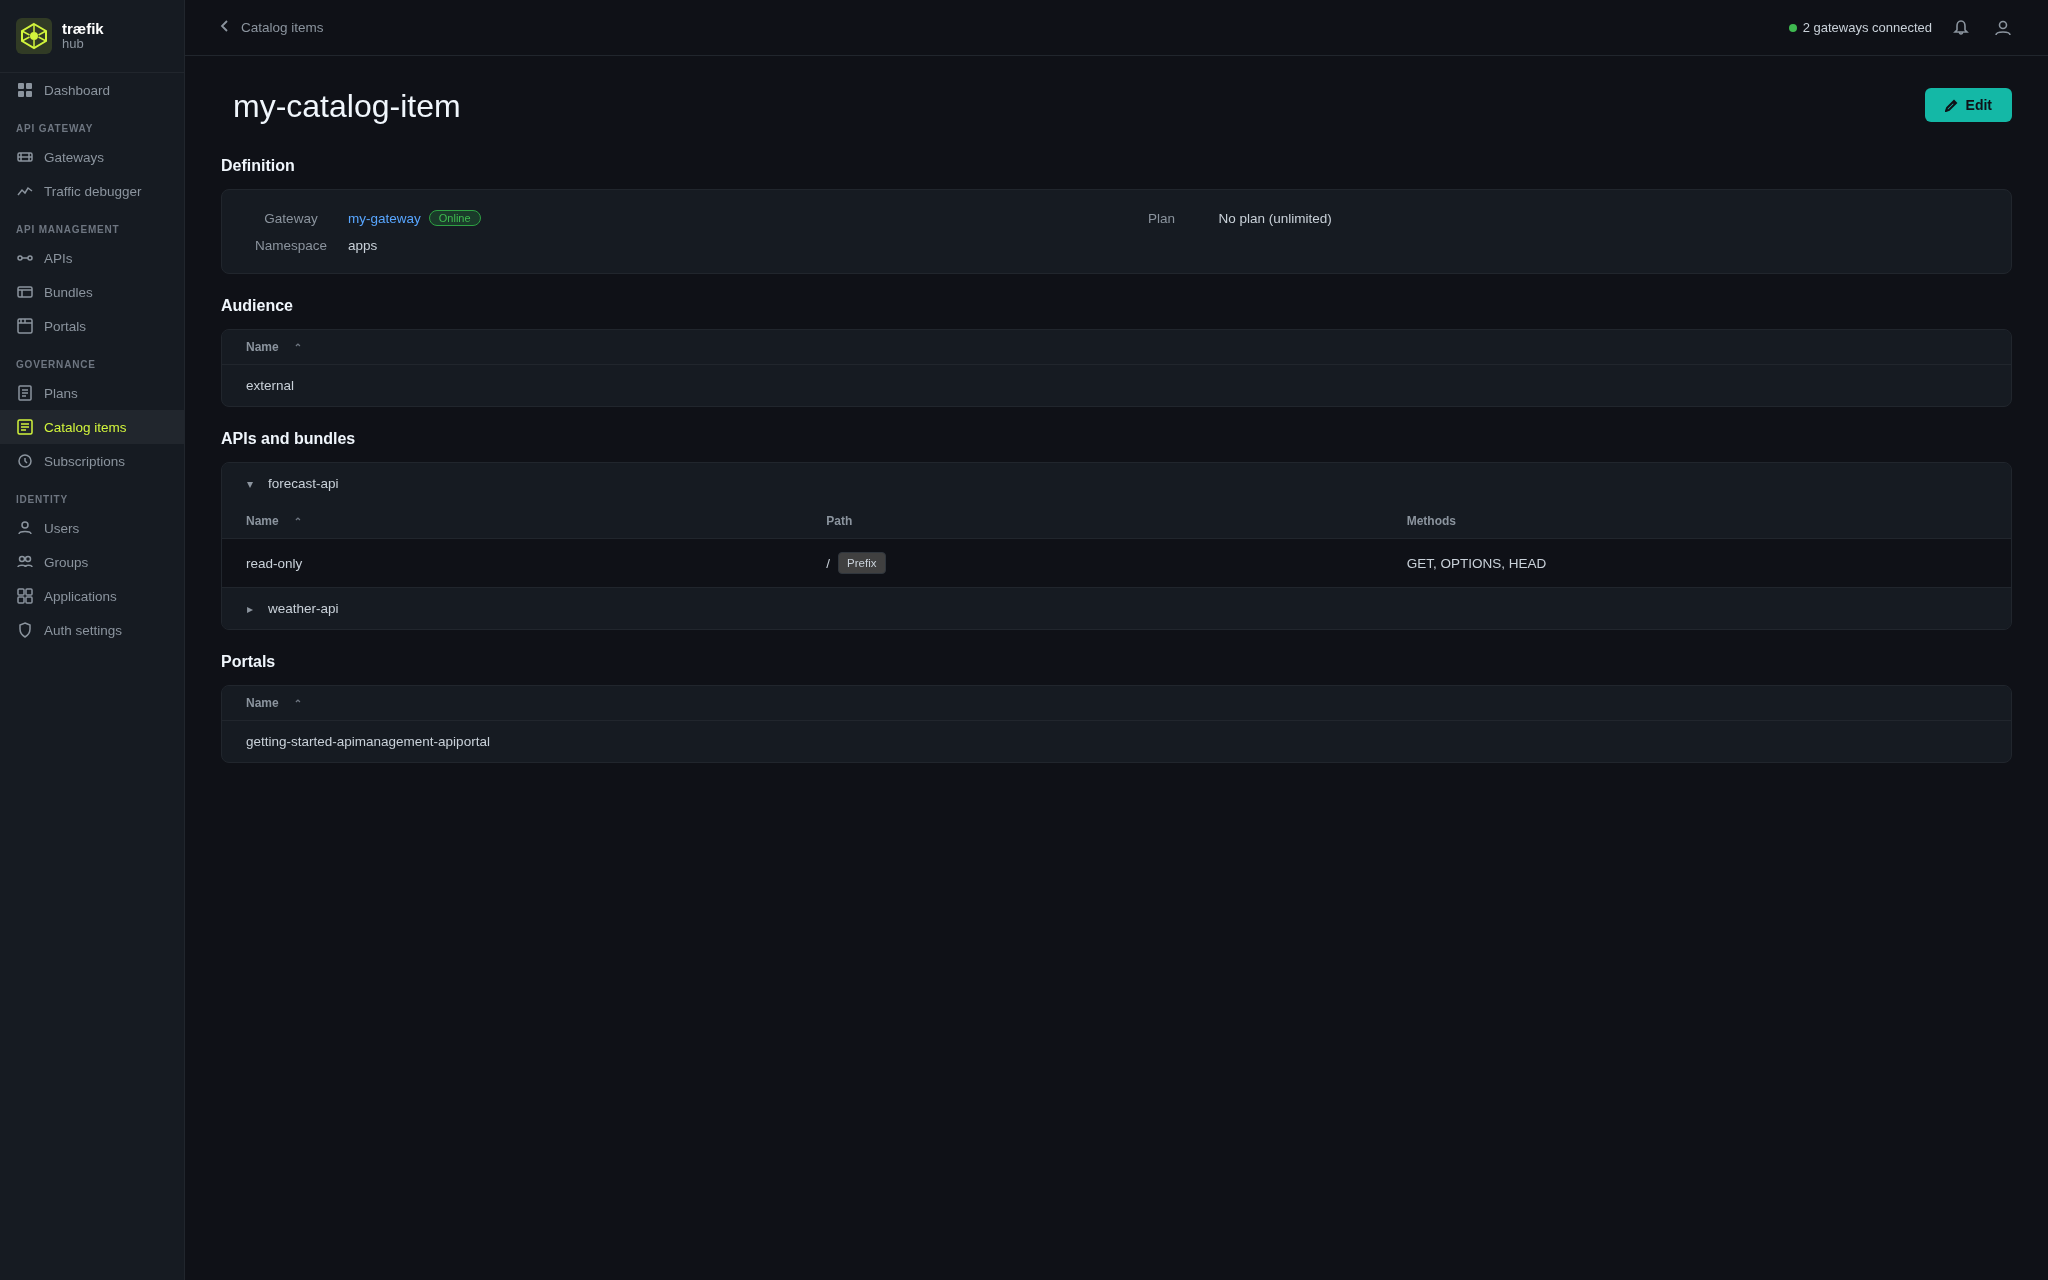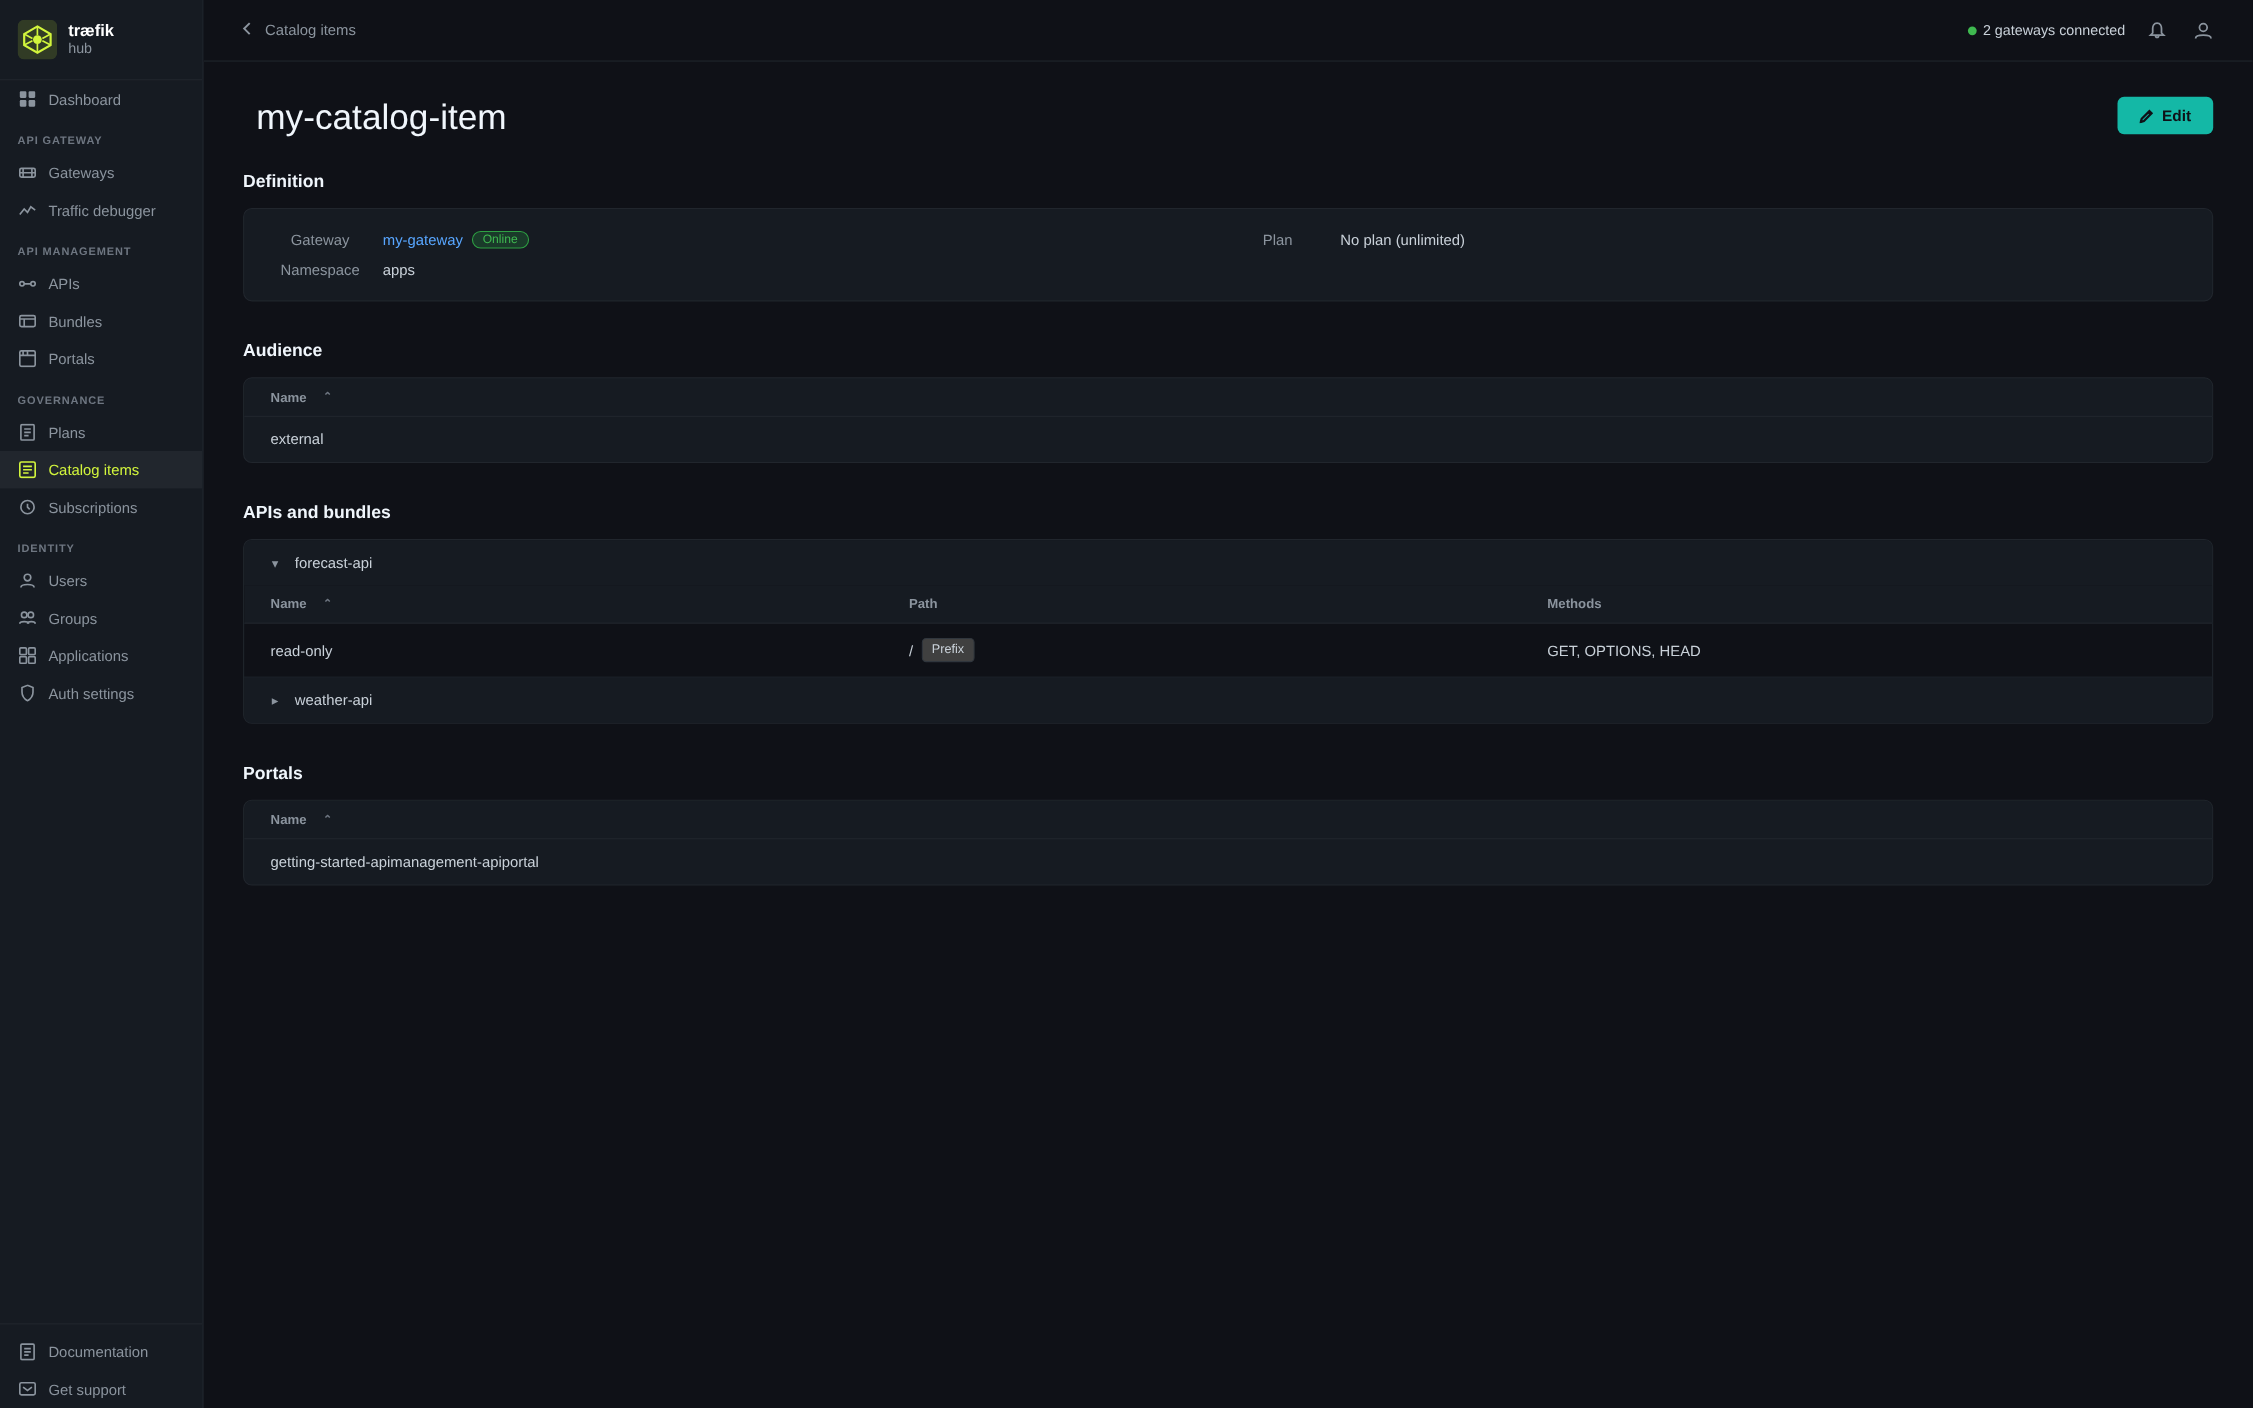--- a/index.html
+++ b/index.html
@@ -170,21 +170,21 @@
       color: #0f1117;
       border: none;
       border-radius: 6px;
       padding: 9px 20px;
       font-size: 14px;
       font-weight: 600;
       cursor: pointer;
     }
 
     .section {
-      margin-bottom: 37px;
+      margin-bottom: 23px;
     }
     .section-title {
       font-size: 16px;
       font-weight: 600;
       color: #f0f6fc;
       margin-bottom: 14px;
     }
     .card {
       background: #161b22;
       border: 1px solid #21262d;
@@ -472,42 +472,20 @@
 
   <div class="sidebar-item">
     <span class="icon">
       <svg viewBox="0 0 16 16" fill="none" stroke="currentColor" stroke-width="1.5">
           <path d="M8 1 L13 3 L13 7 C13 10.5 10.5 13.5 8 15 C5.5 13.5 3 10.5 3 7 L3 3 Z"></path>
         </svg>
     </span>
     <span>Auth settings</span>
   </div>
 
-  <div class="sidebar-bottom">
-    <div class="sidebar-item">
-      <span class="icon">
-        <svg viewBox="0 0 16 16" fill="none" stroke="currentColor" stroke-width="1.5">
-            <rect x="2" y="1" width="12" height="14" rx="1"></rect>
-            <line x1="5" y1="5" x2="11" y2="5"></line>
-            <line x1="5" y1="8" x2="11" y2="8"></line>
-            <line x1="5" y1="11" x2="9" y2="11"></line>
-          </svg>
-      </span>
-      <span>Documentation</span>
-    </div>
-    <div class="sidebar-item">
-      <span class="icon">
-        <svg viewBox="0 0 16 16" fill="none" stroke="currentColor" stroke-width="1.5">
-            <rect x="1" y="2" width="14" height="11" rx="1.5"></rect>
-            <path d="M4 6 L8 9 L12 6"></path>
-          </svg>
-      </span>
-      <span>Get support</span>
-    </div>
-  </div>
 </nav>
 
 <div class="main">
 
   <div class="topbar">
     <div class="topbar-left">
       <span class="back-arrow">
         <svg width="16" height="16" viewBox="0 0 16 16" fill="none" stroke="currentColor" stroke-width="1.8">
             <path d="M10 3 L5 8 L10 13"></path>
           </svg>

